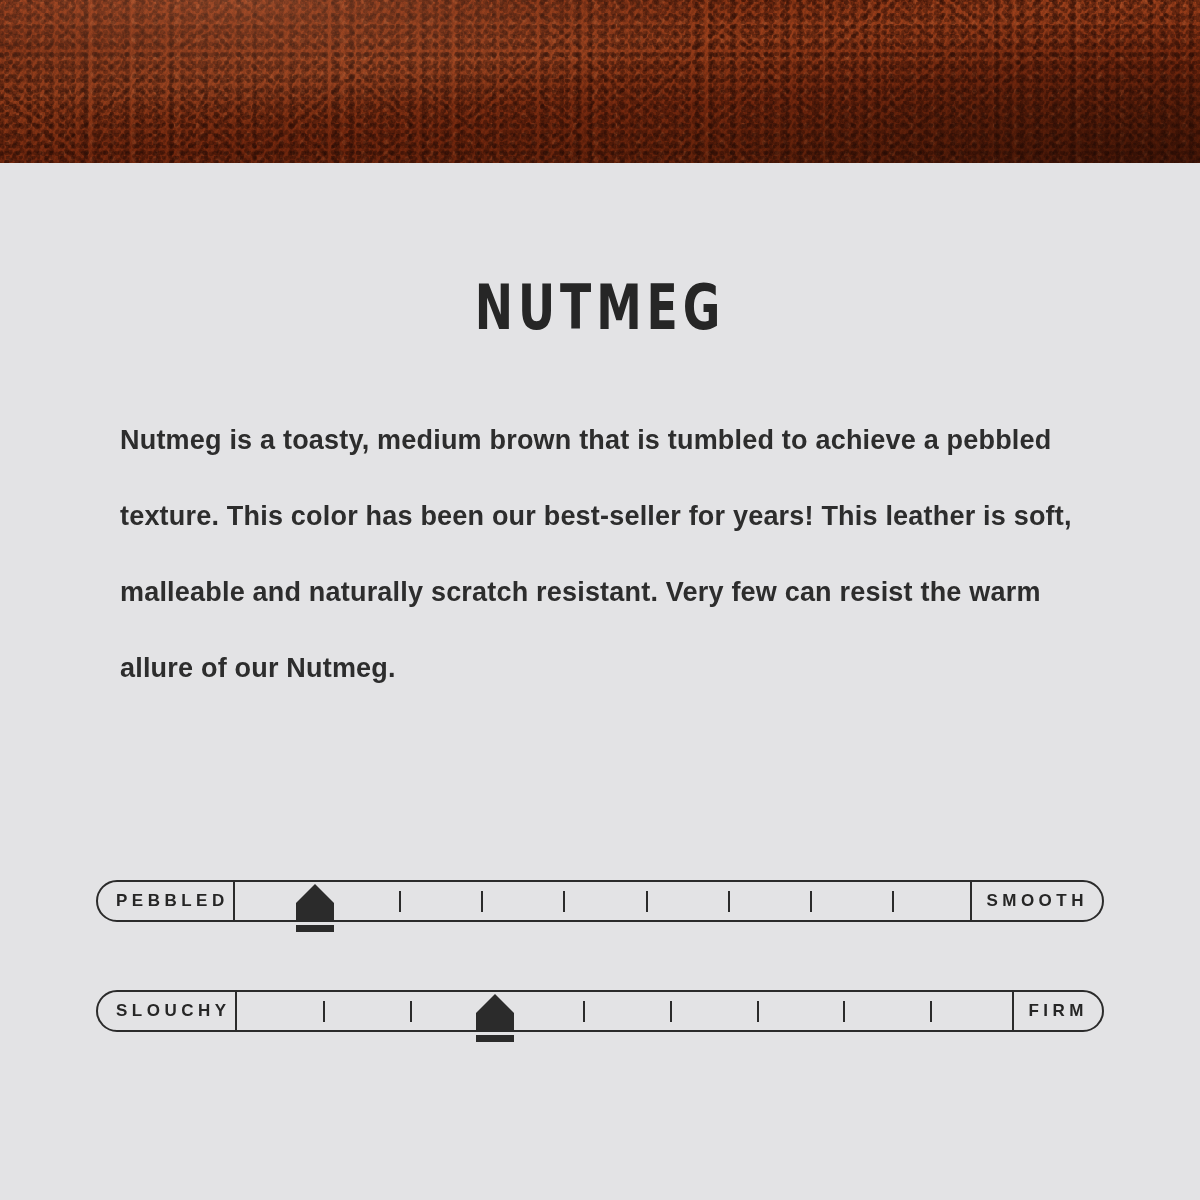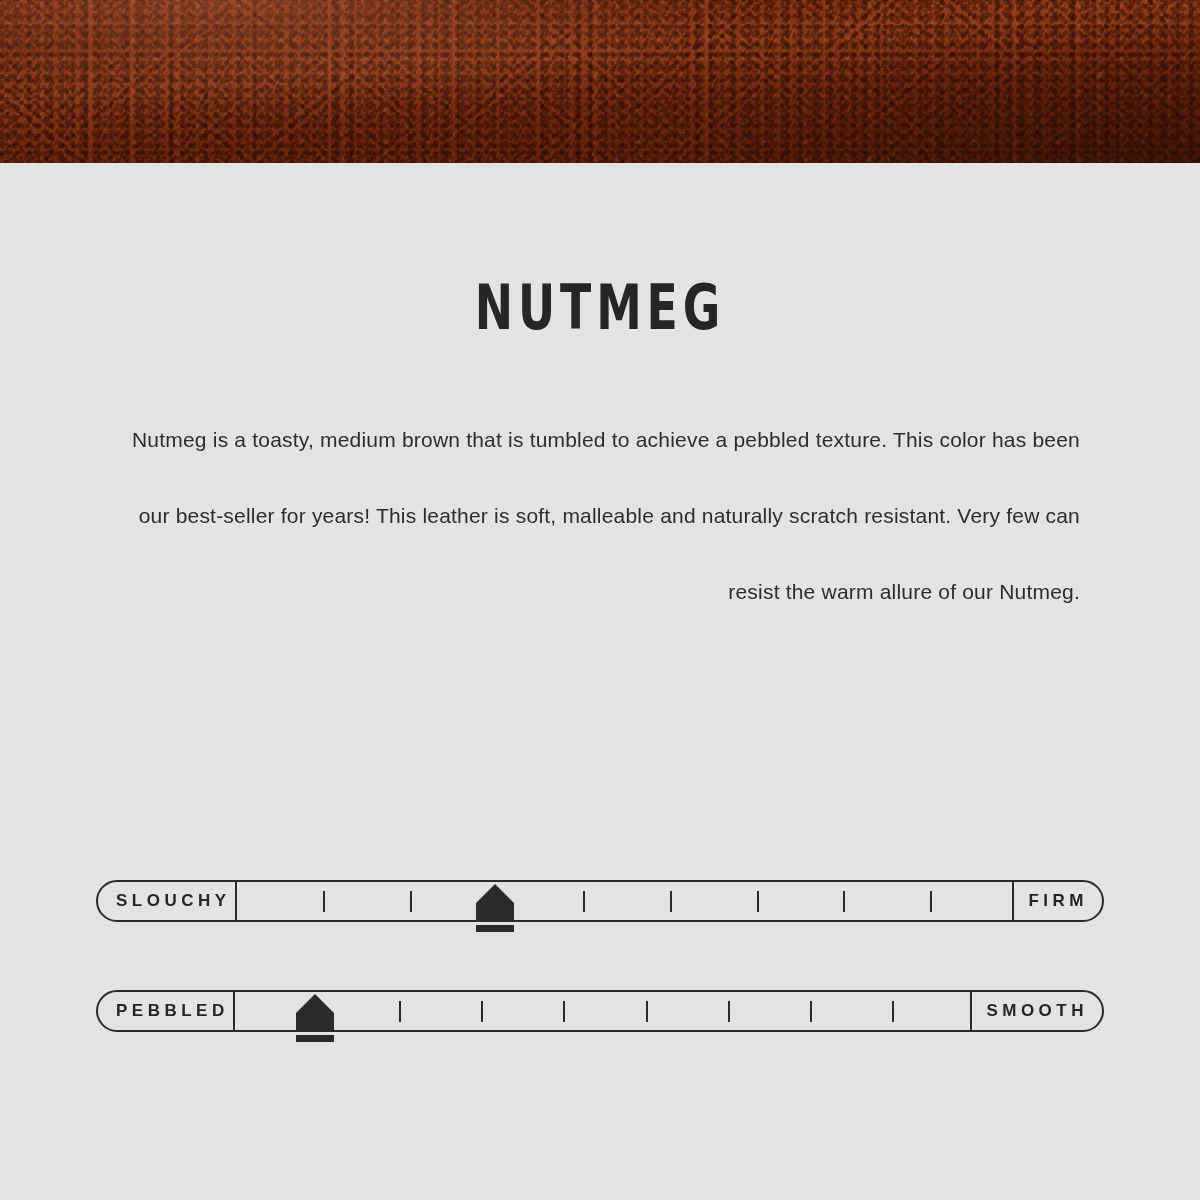--- a/index.html
+++ b/index.html
@@ -82,27 +82,27 @@
     font-weight: 700;
     letter-spacing: 6px;
     color: #262626;
     transform: scaleX(0.82);
   }
 
   .description {
     margin: 0 auto;
     padding-top: 58px;
     width: 960px;
-    text-align: right;
+    text-align: left;
     color: #2d2d2d;
     font-family: "Liberation Sans", sans-serif;
-    font-size: 21px;
+    font-size: 27px;
     line-height: 76px;
     letter-spacing: 0.2px;
-    font-weight: 400;
+    font-weight: 700;
   }
 
   
   .sliders {
     position: absolute;
     left: 0;
     top: 880px;
     width: 1200px;
   }
   .slider-row {
@@ -192,20 +192,42 @@
     <div class="grain"></div>
     <div class="grain2"></div>
     <div class="shade"></div>
   </div>
 
   <h1 class="title">NUTMEG</h1>
 
   <p class="description">Nutmeg is a toasty, medium brown that is tumbled to achieve a pebbled texture. This color has been our best-seller for years! This leather is soft, malleable and naturally scratch resistant. Very few can resist the warm allure of our Nutmeg.</p>
 
   <div class="sliders">
+
+    <div class="slider-row">
+      <div class="slider-track">
+        <div class="cap cap-left">PEBBLED</div>
+        <div class="cap cap-right">SMOOTH</div>
+        <div class="ticks" id="ticks-1" style="left: 136.734px; width: 739.656px;">
+            <div class="tick" style="left: 82.184px;"></div>
+            <div class="tick" style="left: 164.368px;"></div>
+            <div class="tick" style="left: 246.552px;"></div>
+            <div class="tick" style="left: 328.736px;"></div>
+            <div class="tick" style="left: 410.92px;"></div>
+            <div class="tick" style="left: 493.104px;"></div>
+            <div class="tick" style="left: 575.288px;"></div>
+            <div class="tick" style="left: 657.472px;"></div>
+          </div>
+      </div>
+      <div class="marker" id="marker-1" style="left: 314.918px;">
+        <div class="head"></div>
+        <div class="body"></div>
+        <div class="bar"></div>
+      </div>
+    </div>
 
     <div class="slider-row">
       <div class="slider-track">
         <div class="cap cap-left">SLOUCHY</div>
         <div class="cap cap-right">FIRM</div>
         <div class="ticks" id="ticks-0" style="left: 138.625px; width: 779.828px;">
             <div class="tick" style="left: 86.6476px;"></div>
             <div class="tick" style="left: 173.295px;"></div>
             <div class="tick" style="left: 259.943px;"></div>
             <div class="tick" style="left: 346.59px;"></div>
@@ -215,36 +237,14 @@
             <div class="tick" style="left: 693.181px;"></div>
           </div>
       </div>
       <div class="marker" id="marker-0" style="left: 494.568px;">
         <div class="head"></div>
         <div class="body"></div>
         <div class="bar"></div>
       </div>
     </div>
 
-    <div class="slider-row">
-      <div class="slider-track">
-        <div class="cap cap-left">PEBBLED</div>
-        <div class="cap cap-right">SMOOTH</div>
-        <div class="ticks" id="ticks-1" style="left: 136.734px; width: 739.656px;">
-            <div class="tick" style="left: 82.184px;"></div>
-            <div class="tick" style="left: 164.368px;"></div>
-            <div class="tick" style="left: 246.552px;"></div>
-            <div class="tick" style="left: 328.736px;"></div>
-            <div class="tick" style="left: 410.92px;"></div>
-            <div class="tick" style="left: 493.104px;"></div>
-            <div class="tick" style="left: 575.288px;"></div>
-            <div class="tick" style="left: 657.472px;"></div>
-          </div>
-      </div>
-      <div class="marker" id="marker-1" style="left: 314.918px;">
-        <div class="head"></div>
-        <div class="body"></div>
-        <div class="bar"></div>
-      </div>
-    </div>
-
   </div>
 </div>
 
 </body></html>

